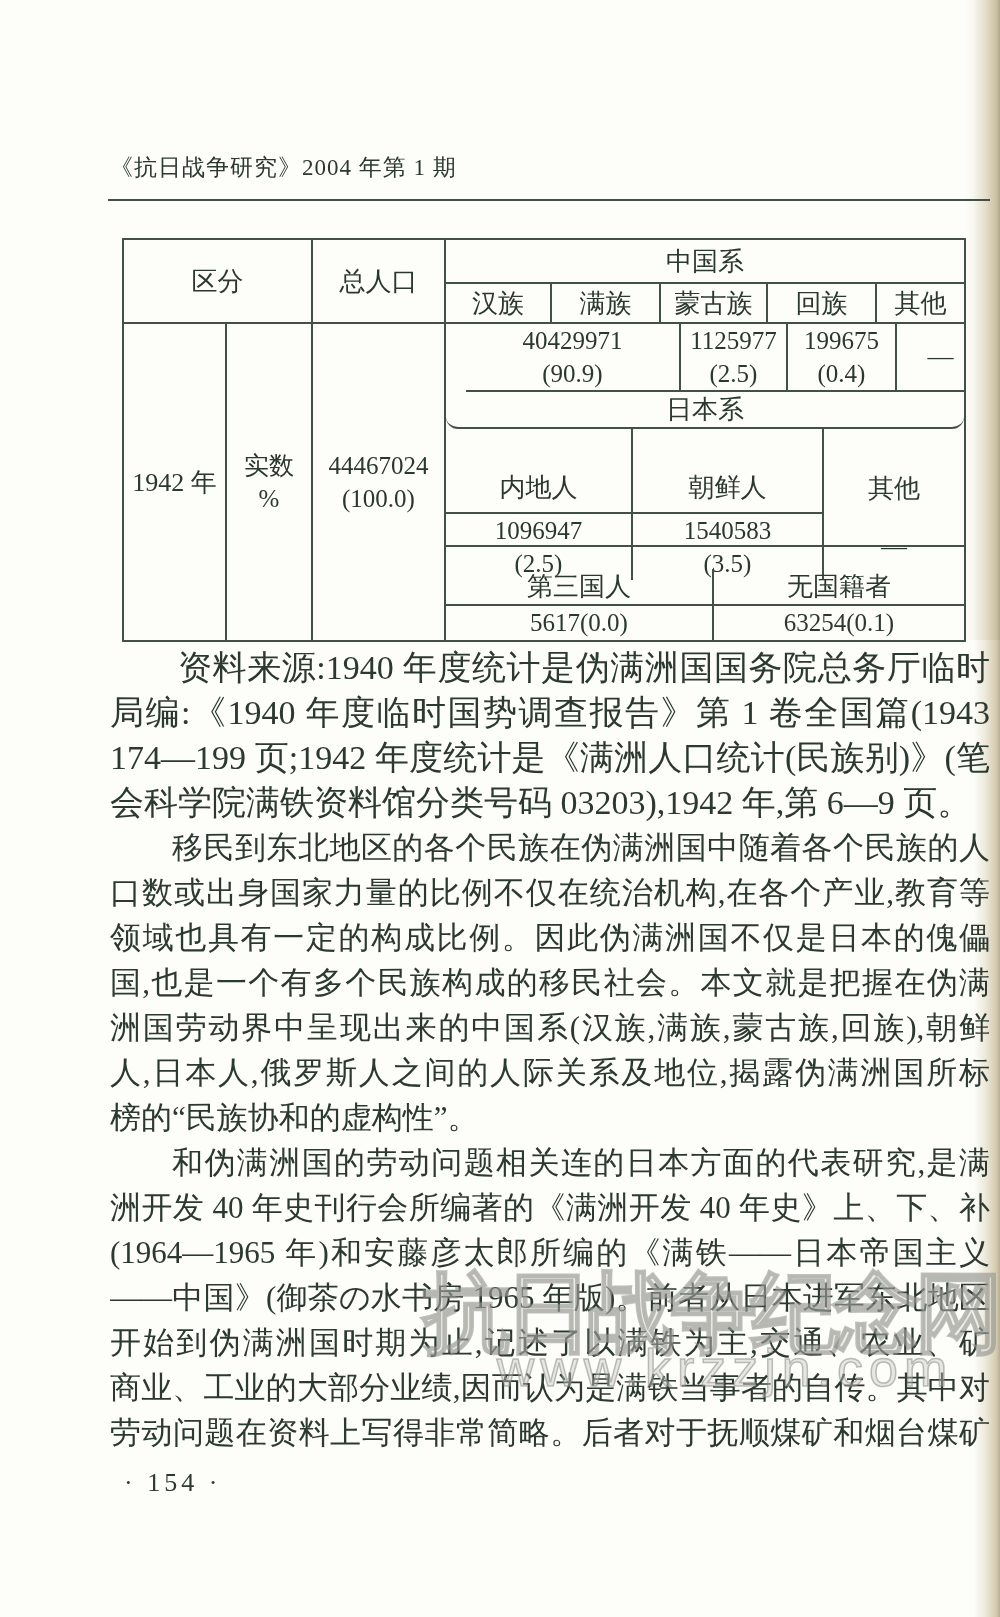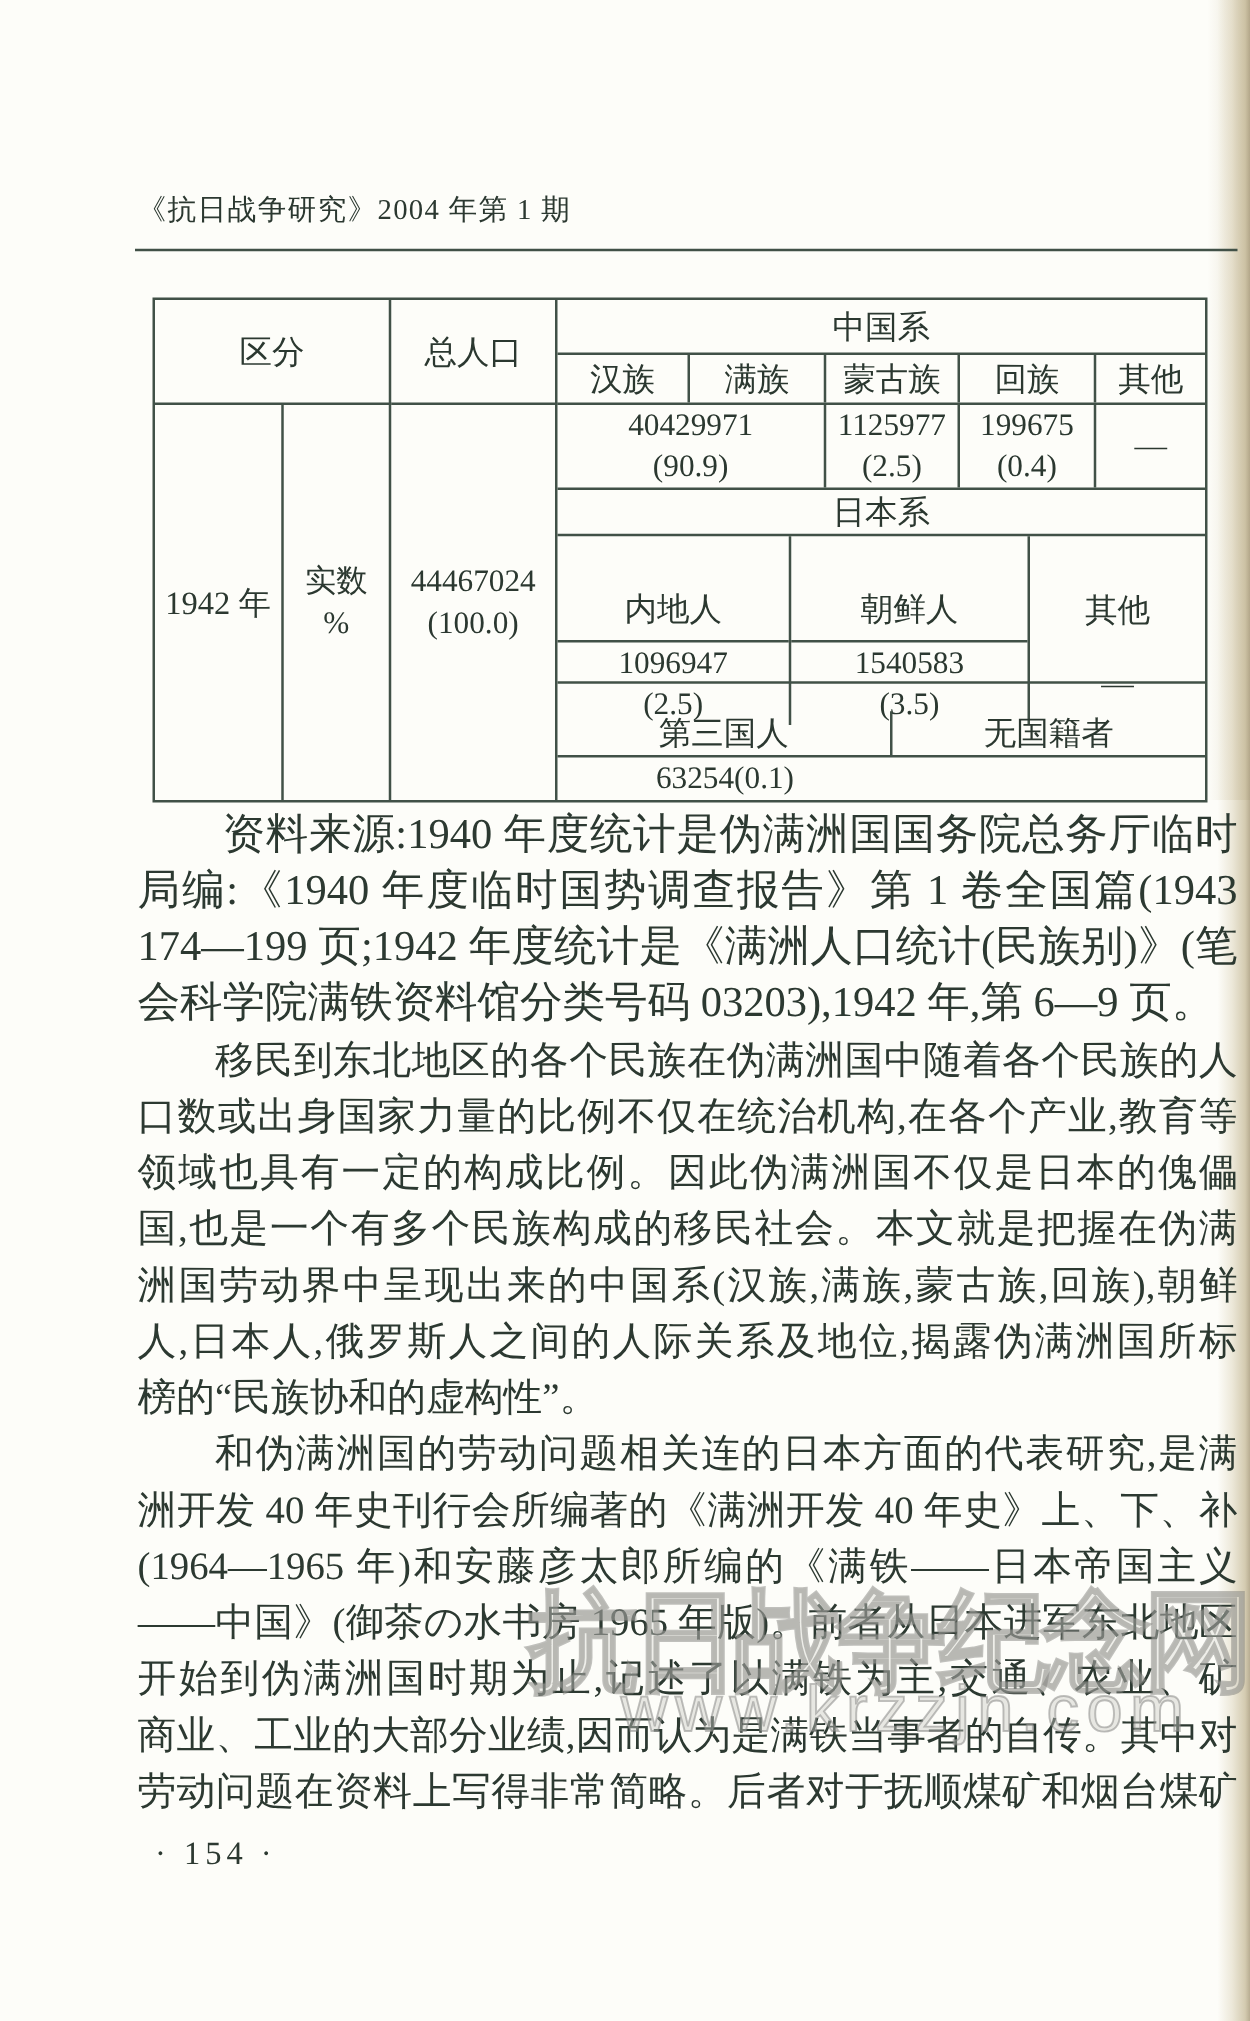--- a/index.html
+++ b/index.html
@@ -51,23 +51,23 @@
   .hd-cn-cols{ flex:1; display:grid; grid-template-columns:106px 109px 107px 109px 87px; }
 
   .bd-year    { grid-area:2/1/3/2; }
   .bd-measure { grid-area:2/2/3/3; }
   .bd-total   { grid-area:2/3/3/4; }
   .bd-right   { grid-area:2/4/3/5; display:flex; flex-direction:column; }
 
   .num2 { display:flex; flex-direction:column; align-items:center; justify-content:center; line-height:1.32; font-size:25px; }
   .num2 div { white-space:nowrap; }
 
-  .band-d1 { height:78px; display:grid; grid-template-columns:106px 109px 107px 109px 87px; }
+  .band-d1 { height:78px; display:grid; grid-template-columns:106px 109px 107px 109px 87px;margin-left:20px; }
   .span2   { grid-column:1/3; }
-  .band-jp-title { height:40px; }
+  .band-jp-title { height:40px;border-radius:12px; }
   .band-jp { height:118px; display:grid; grid-template-columns:187px 191px 140px; }
   .jpcol   { display:flex; flex-direction:column; }
   .jplabel { height:52px; display:flex; align-items:center; justify-content:center;margin-top:33px; }
   .jpval   { flex:1; }
   .band-3l { height:40px; display:grid; grid-template-columns:268px 250px;margin-top:22px; }
   .band-d3 { height:40px; display:grid; grid-template-columns:268px 250px; font-size:25px; }
   .dash    { font-size:26px; }
 
   
   .textcol { position:absolute; left:110px; top:645px; width:880px; }
@@ -177,20 +177,21 @@
         <div class="c jpval dash">—</div>
       </div>
     </div>
 
     <div class="band-3l bb">
       <div class="c br">第三国人</div>
       <div class="c">无国籍者</div>
     </div>
 
     <div class="band-d3">
+      <div class="c br">5617(0.0)</div>
       <div class="c">63254(0.1)</div>
     </div>
 
   </div>
 </div>
 
 <div class="textcol">
   <div class="line note j ind">资料来源:1940 年度统计是伪满洲国国务院总务厅临时国势调查事务</div>
   <div class="line note j">局编:《1940 年度临时国势调查报告》第 1 卷全国篇(1943 年 5 月 25 日),第</div>
   <div class="line note j">174—199 页;1942 年度统计是《满洲人口统计(民族别)》(笔写本,吉林省社</div>

